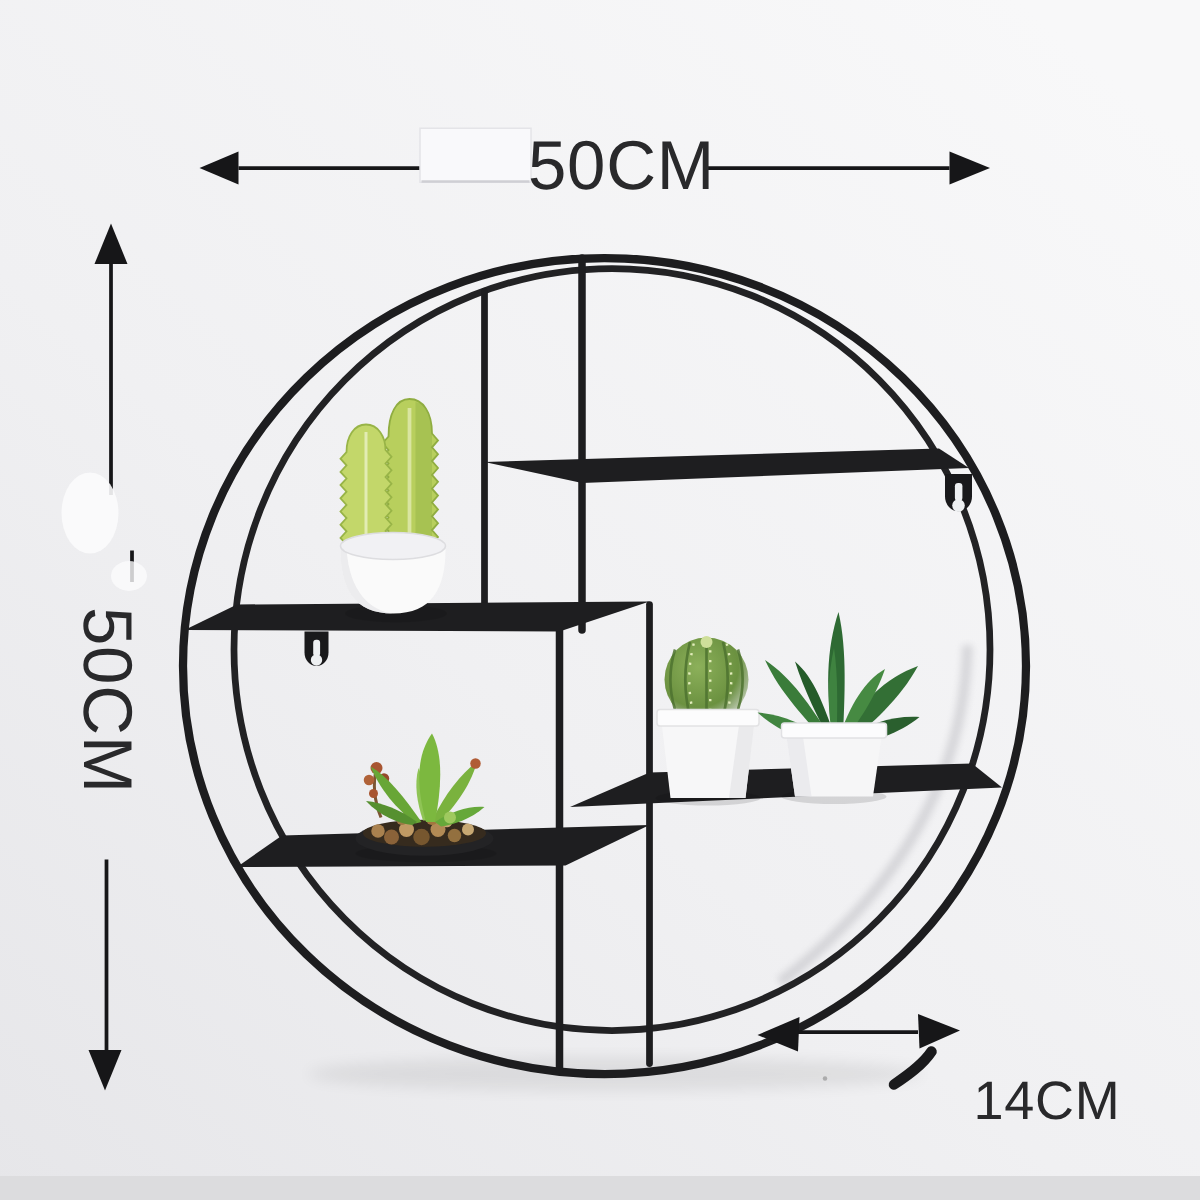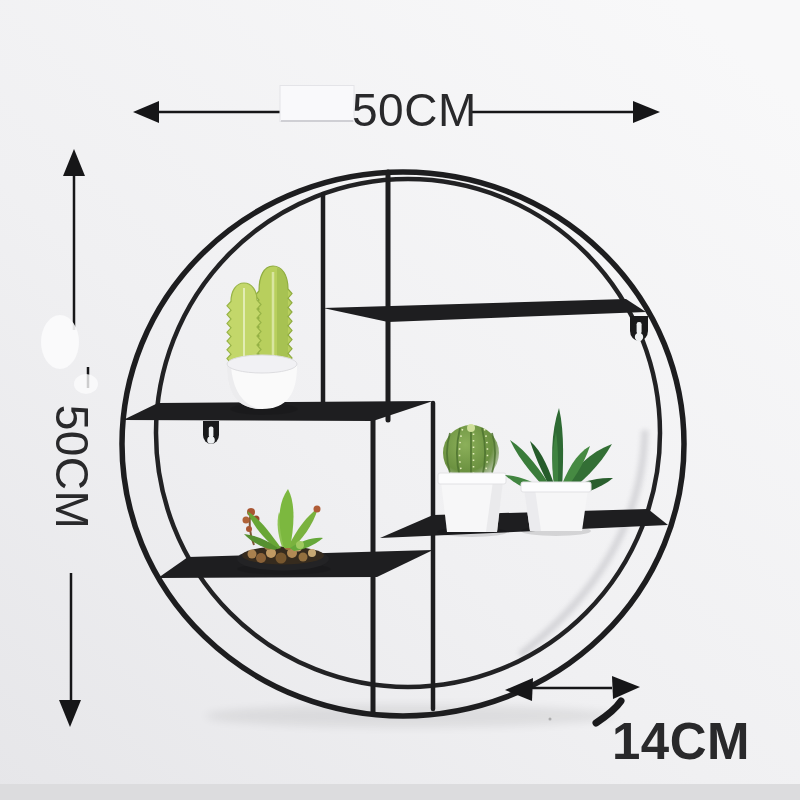--- a/index.html
+++ b/index.html
@@ -12,21 +12,21 @@
   .dim-label{
     position:absolute;color:#29292b;line-height:1;white-space:nowrap;
     font-family:"Liberation Sans", sans-serif;font-weight:400;
     letter-spacing:0.5px;user-select:none;
   }
   .dim-label.width{left:352px;top:87px;font-size:46px;}
   .dim-label.height{
     left:72px;top:467px;font-size:46px;
     transform:translate(-50%,-50%) rotate(90deg);
   }
-  .dim-label.depth{left:612px;top:716px;font-size:51px;font-weight:bold;}
+  .dim-label.depth{left:649px;top:716px;font-size:36px;}
 </style>
 </head>
 <body>
 
 <div class="stage">
 
 <svg width="800" height="800" viewBox="0 0 800 800">
   <defs>
     <linearGradient id="wall" x1="0" y1="1" x2="0.85" y2="0">
       <stop offset="0" stop-color="#e6e6e9"></stop>

